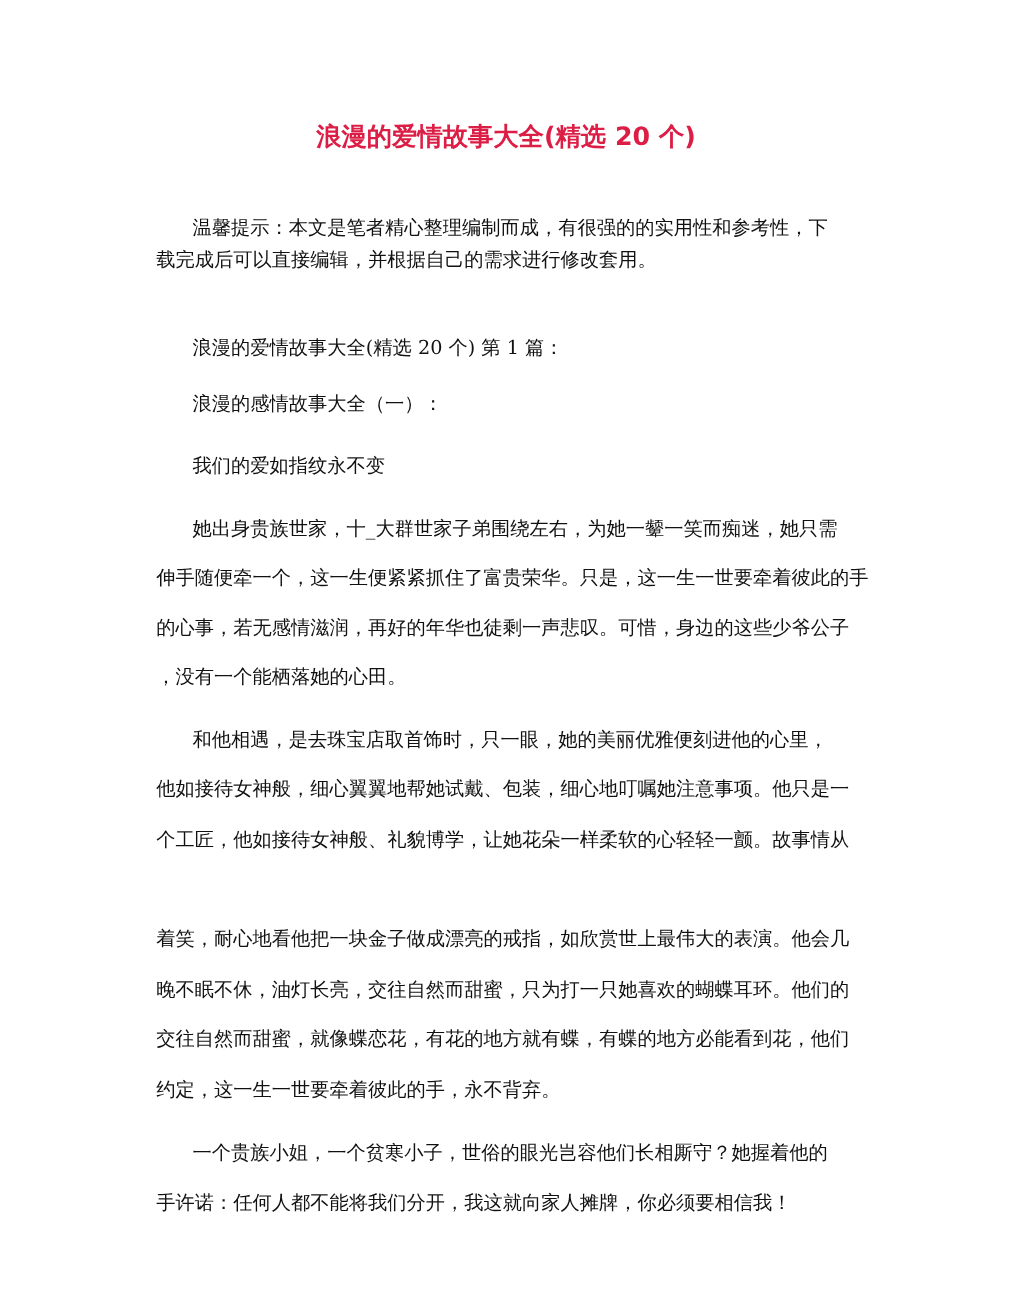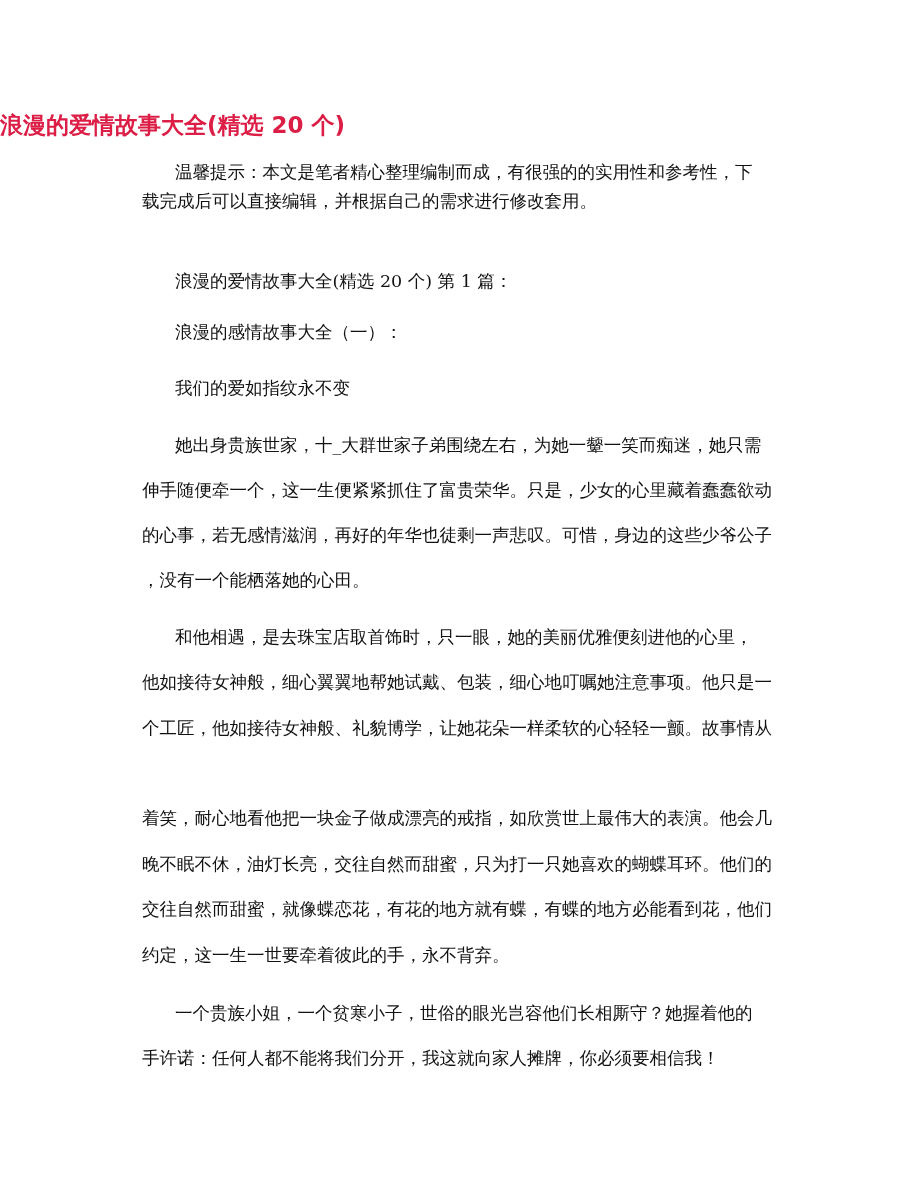--- a/index.html
+++ b/index.html
@@ -1,44 +1,44 @@
 <!DOCTYPE html>
 <html><head>
 <meta charset="utf-8">
 <style>
   html, body { margin: 0; padding: 0; background: #ffffff; }
   body { width: 920px; height: 1191px; position: relative; overflow: hidden; }
   .page { position: absolute; left: 0; top: 0; width: 920px; height: 1191px; background: #ffffff; }
   .title {
-    position: absolute; left: 0; width: 920px; top: 108px; 
+    position: absolute; left: 0; width: 920px; top: 108px; text-align: center;
     font-family: "DejaVu Sans", "Liberation Sans", sans-serif; font-weight: bold;
     font-size: 23px; color: #dc1e46; letter-spacing: 0px; line-height: 34px;
   }
   .line {
     position: absolute; left: 142px; white-space: nowrap;
     font-family: "DejaVu Serif", "Liberation Serif", serif;
-    font-size: 17.5px; color: #111111; line-height: 24px;
+    font-size: 17.5px; color: #111111; line-height: 24px; margin-top: 36px;
   }
   .indent { left: 175px; }
   .flush { left: 142px; }
 </style>
 </head>
 <body>
 
 <div class="page">
   <div class="title">浪漫的爱情故事大全(精选 20 个)</div>
 
   <div class="line indent" style="top:160px">温馨提示：本文是笔者精心整理编制而成，有很强的的实用性和参考性，下</div>
   <div class="line flush" style="top:189px">载完成后可以直接编辑，并根据自己的需求进行修改套用。</div>
   <div class="line indent" style="top:269px">浪漫的爱情故事大全(精选 20 个) 第 1 篇：</div>
   <div class="line indent" style="top:320px">浪漫的感情故事大全（一）：</div>
   <div class="line indent" style="top:376px">我们的爱如指纹永不变</div>
 
   <div class="line indent" style="top:433px">她出身贵族世家，十_大群世家子弟围绕左右，为她一颦一笑而痴迷，她只需</div>
-  <div class="line flush" style="top:478px">伸手随便牵一个，这一生便紧紧抓住了富贵荣华。只是，少女的心里藏着蠢蠢欲动</div>
+  <div class="line flush" style="top:478px">伸手随便牵一个，这一生便紧紧抓住了富贵荣华。只是，这一生一世要牵着彼此的手</div>
   <div class="line flush" style="top:523px">的心事，若无感情滋润，再好的年华也徒剩一声悲叹。可惜，身边的这些少爷公子</div>
   <div class="line flush" style="top:568px">，没有一个能栖落她的心田。</div>
 
   <div class="line indent" style="top:625px">和他相遇，是去珠宝店取首饰时，只一眼，她的美丽优雅便刻进他的心里，</div>
   <div class="line flush" style="top:670px">他如接待女神般，细心翼翼地帮她试戴、包装，细心地叮嘱她注意事项。他只是一</div>
   <div class="line flush" style="top:716px">个工匠，他如接待女神般、礼貌博学，让她花朵一样柔软的心轻轻一颤。故事情从</div>
   <div class="line flush" style="top:806px">着笑，耐心地看他把一块金子做成漂亮的戒指，如欣赏世上最伟大的表演。他会几</div>
   <div class="line flush" style="top:852px">晚不眠不休，油灯长亮，交往自然而甜蜜，只为打一只她喜欢的蝴蝶耳环。他们的</div>
   <div class="line flush" style="top:897px">交往自然而甜蜜，就像蝶恋花，有花的地方就有蝶，有蝶的地方必能看到花，他们</div>
   <div class="line flush" style="top:943px">约定，这一生一世要牵着彼此的手，永不背弃。</div>

